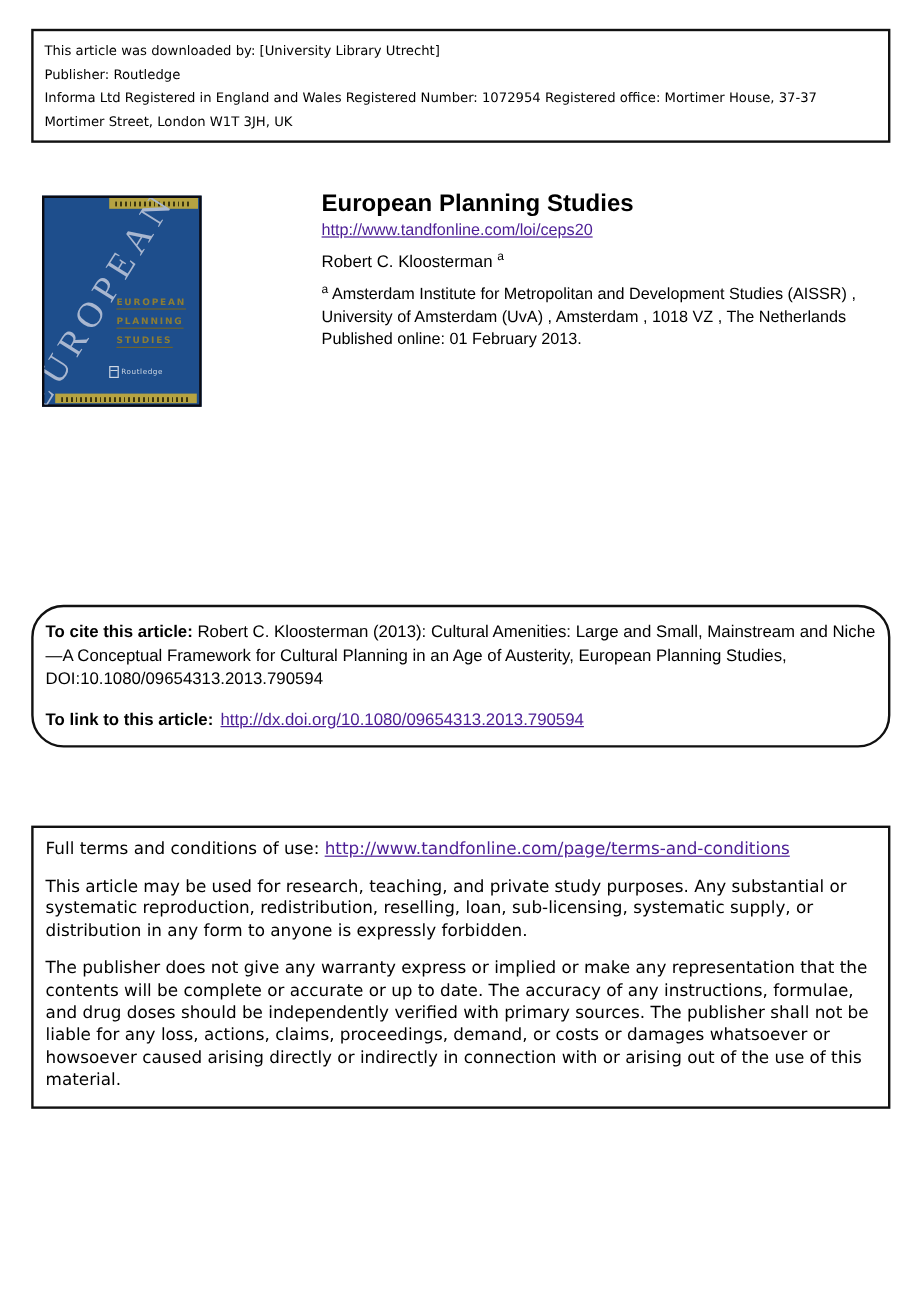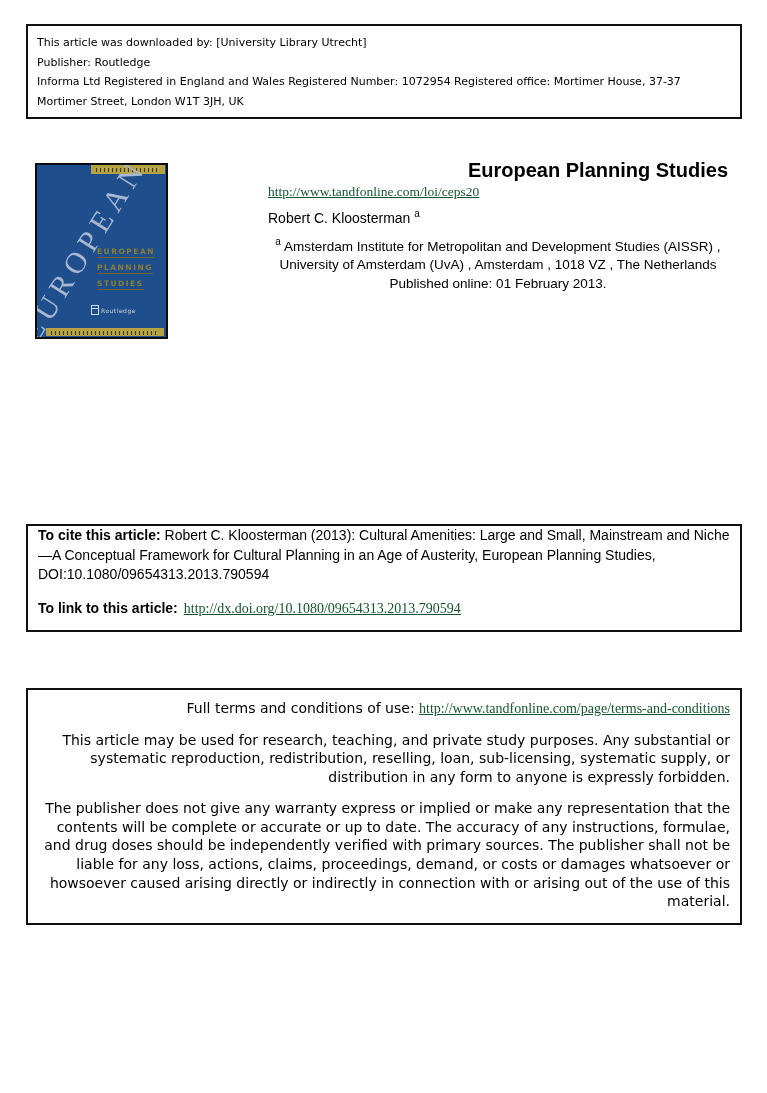--- a/index.html
+++ b/index.html
@@ -14,25 +14,24 @@
   }
   .box {
     position: absolute;
     left: 26px;
     width: 716px;
     box-sizing: border-box;
     border: 2px solid #111111;
     background: #ffffff;
   }
   a, .link {
-    color: #14532d;
+    color: #4c1d95;
     text-decoration: underline;
     cursor: pointer;
     word-break: break-word;
-    font-family: Liberation Serif, serif;
   }
 
   
   .download-box { top: 24px; padding: 7px 9px 6px 9px; }
   .download-box p {
     margin: 0;
     font-size: 11px;
     line-height: 19.5px;
   }
 
@@ -97,61 +96,61 @@
     position: absolute;
     left: 268px; top: 158px;
     width: 460px;
     font-family: "Liberation Sans", sans-serif;
   }
   .journal-name {
     margin: 0;
     font-size: 20px;
     font-weight: bold;
     line-height: 24px;
-    text-align: right;
   }
   .pub-details {
     margin: 8px 0 0 0;
     font-size: 13.5px;
     line-height: 17.5px;
   }
   .journal-url { display: inline-block; margin-top: 2px; font-size: 13.5px; }
   .article-title {
     margin: 16px 0 0 0;
     max-width: 445px;
     font-size: 21px;
     font-weight: bold;
     line-height: 30.5px;
   }
   .author-line { margin: 8px 0 0 0; font-size: 14px; }
   .author-line sup, .affiliation sup { font-size: 10px; }
-  .affiliation { margin: 6px 0 0 0; font-size: 13.5px; line-height: 19px; text-align: center; }
+  .affiliation { margin: 6px 0 0 0; font-size: 13.5px; line-height: 19px; }
   .published-online { margin: 0; font-size: 13.5px; line-height: 19px; }
 
   
   .citation-box {
-    top: 524px;
-    padding: 0 8px 12px 10px;
+    top: 504px;
+    padding: 11px 8px 12px 10px;
     font-family: "Liberation Sans", sans-serif;
+    border-radius: 27px;
   }
   .citation-box p { margin: 0; font-size: 14px; line-height: 19.5px; }
   .cite-para2 { margin-top: 14px !important; }
   .bold-label { font-weight: bold; }
   .link-spacer { display: inline-block; width: 6px; }
 
   
   .scroll-notice {
     position: absolute;
     left: 35px; top: 655px;
     margin: 0;
     font-size: 14.5px;
   }
 
   
-  .terms-box { top: 688px; padding: 9px 10px 12px 10px; text-align: right; }
+  .terms-box { top: 688px; padding: 9px 10px 12px 10px; }
   .terms-box p { margin: 0; font-size: 14px; line-height: 18.7px; }
   .terms-box p + p { margin-top: 12px; }
 </style>
 </head>
 <body>
 
 <div class="page">
 
   <div class="box download-box">
     <p>This article was downloaded by: [University Library Utrecht]</p>

